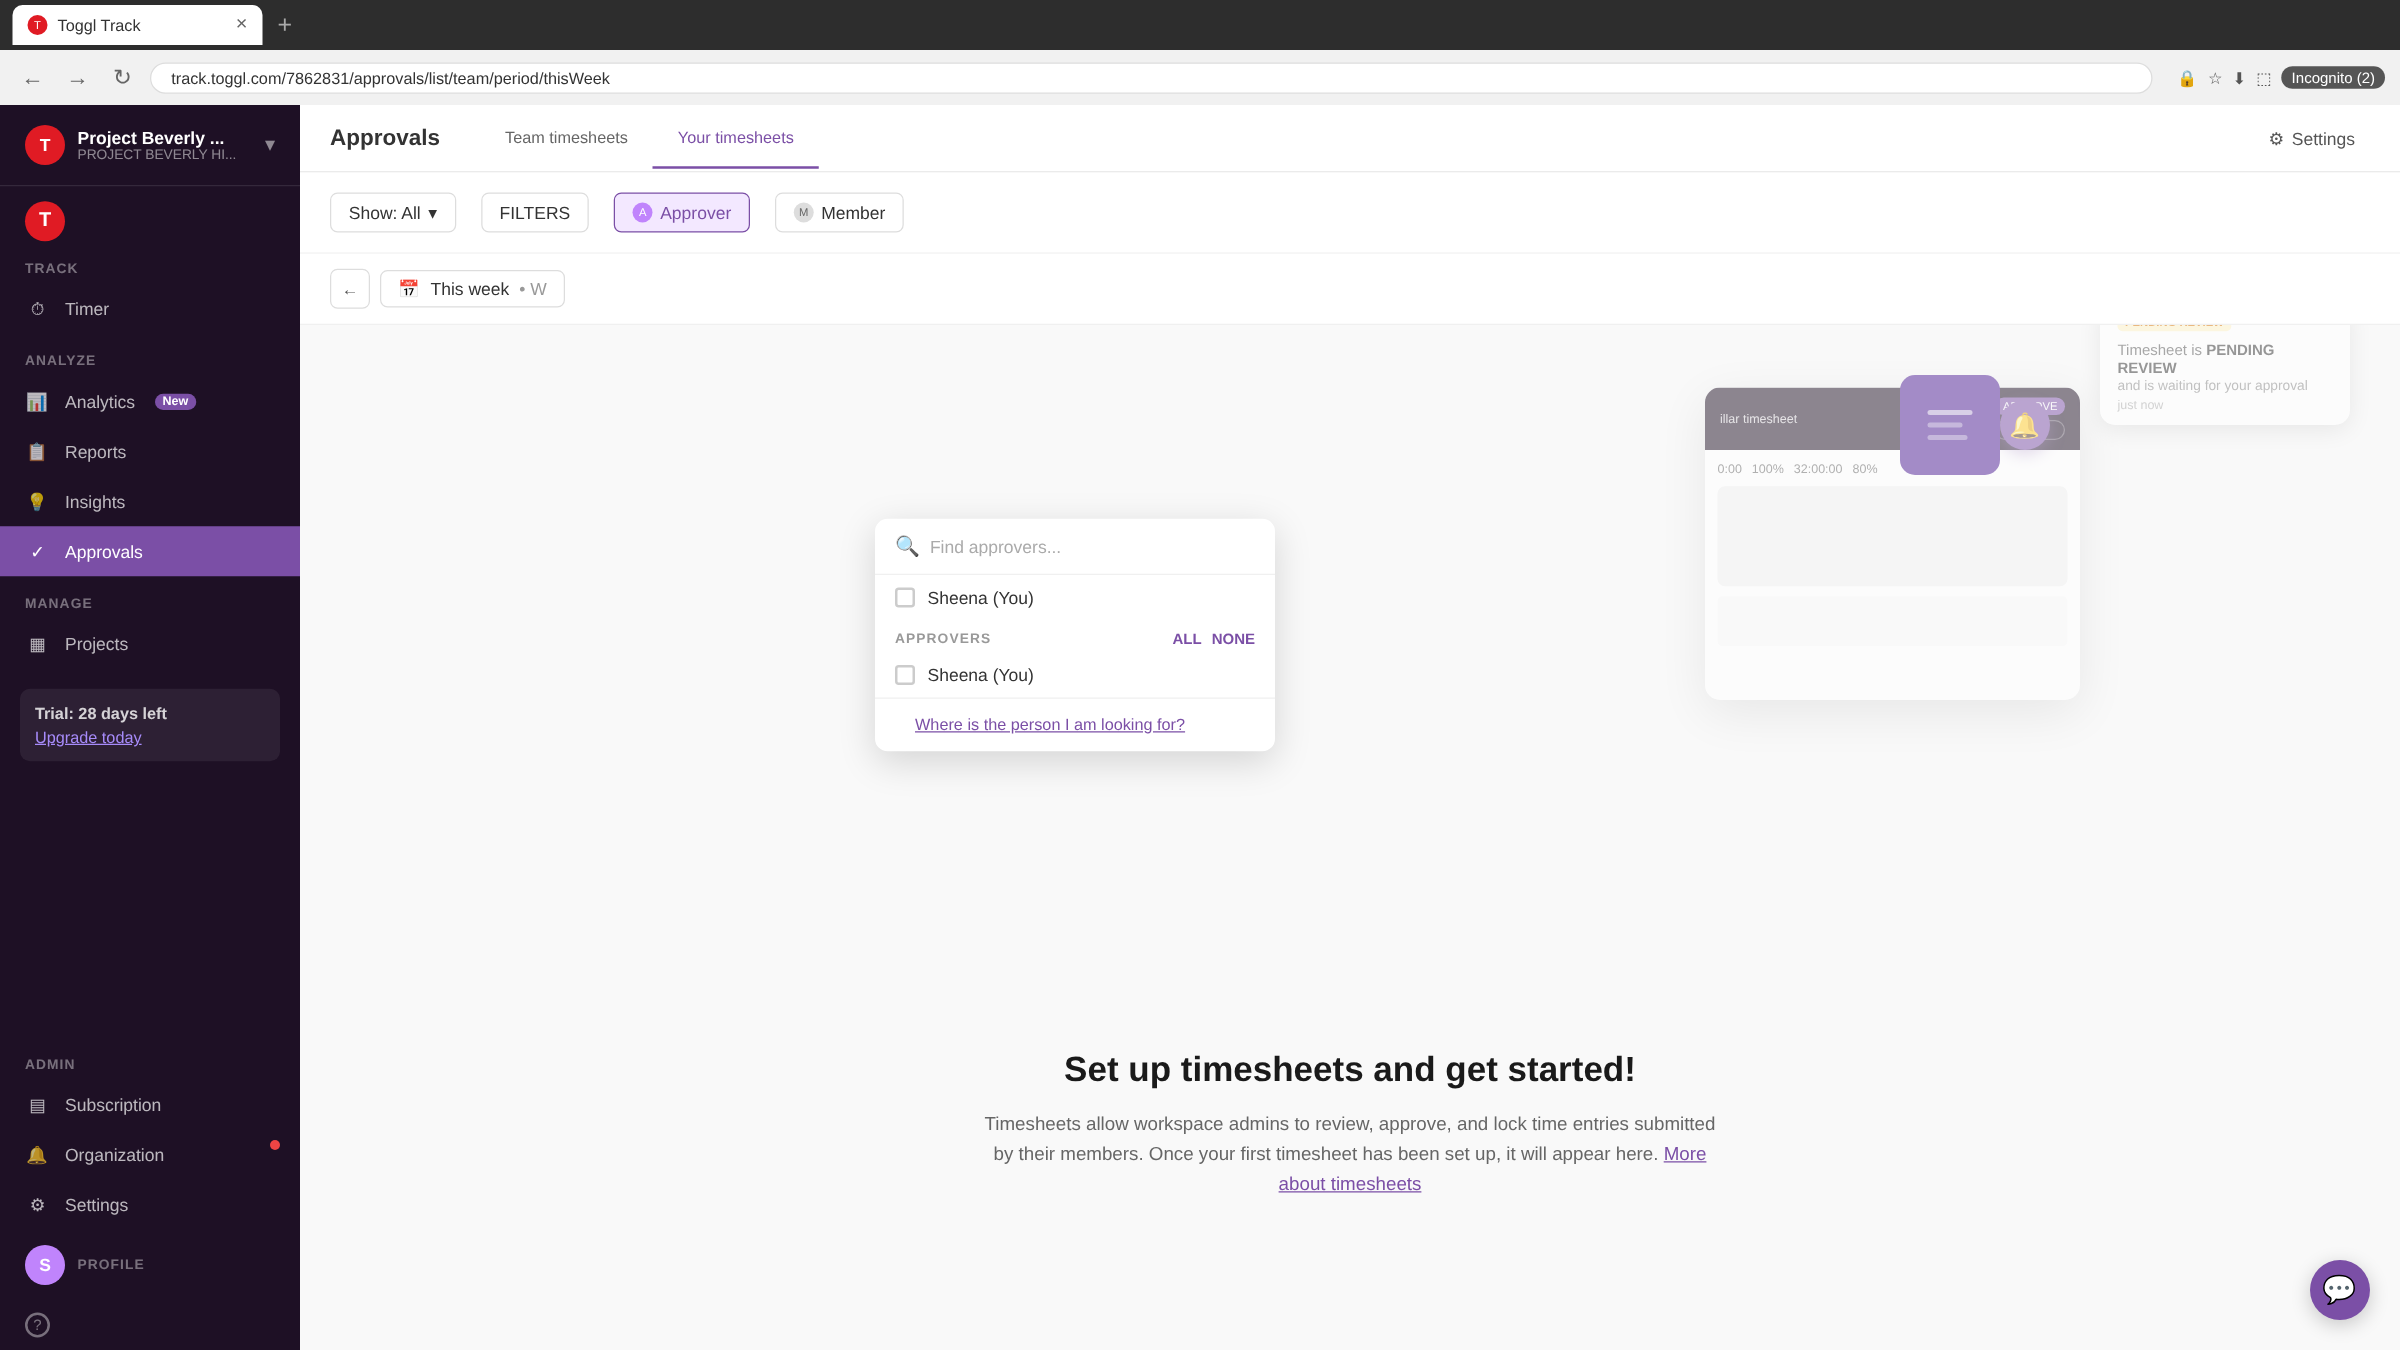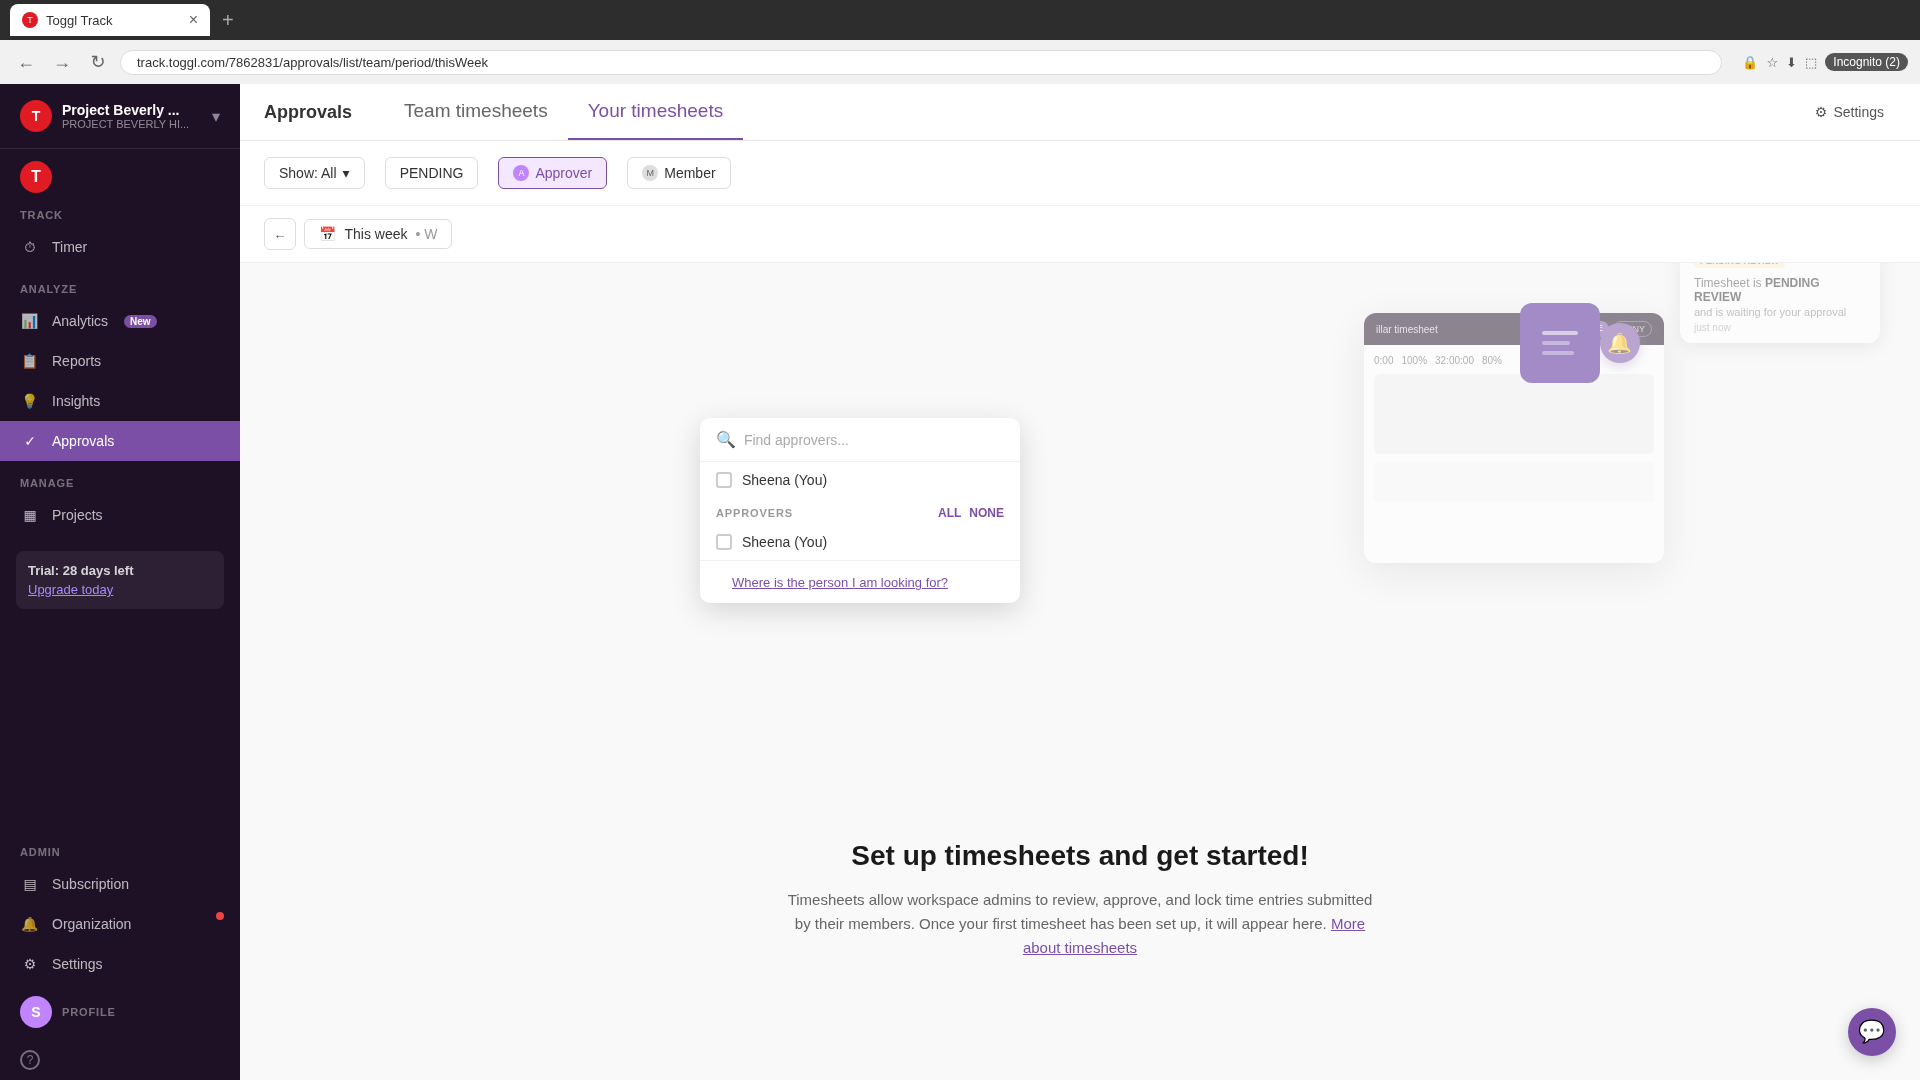--- a/index.html
+++ b/index.html
@@ -44,21 +44,21 @@
     .profile-item { display: flex; align-items: center; gap: 10px; padding: 12px 20px; cursor: pointer; }
     .avatar { width: 32px; height: 32px; background: #c084fc; border-radius: 50%; display: flex; align-items: center; justify-content: center; color: white; font-weight: 700; font-size: 14px; flex-shrink: 0; }
     .notification-dot { width: 8px; height: 8px; background: #ef4444; border-radius: 50%; position: absolute; top: 8px; right: 16px; }
 
     
     .main { flex: 1; background: #f9f9f9; display: flex; flex-direction: column; overflow: hidden; position: relative; }
 
     
     .topbar { background: white; border-bottom: 1px solid #e5e5e5; padding: 0 24px; display: flex; align-items: center; justify-content: space-between; }
     .topbar-tabs { display: flex; gap: 0; }
-    .topbar-tab { padding: 16px 20px; font-size: 19px; color: #666; cursor: pointer; border-bottom: 2px solid transparent; }
+    .topbar-tab { padding: 16px 20px; font-size: 13px; color: #666; cursor: pointer; border-bottom: 2px solid transparent; }
     .topbar-tab.active { color: #7b4fa6; border-bottom-color: #7b4fa6; font-weight: 500; }
     .topbar-title { font-size: 18px; font-weight: 700; color: #333; padding: 16px 0; margin-right: 32px; }
     .settings-btn { display: flex; align-items: center; gap: 6px; color: #555; cursor: pointer; font-size: 14px; padding: 8px 12px; border-radius: 6px; }
 
     
     .filter-bar { padding: 16px 24px; display: flex; align-items: center; gap: 20px; background: white; border-bottom: 1px solid #f0f0f0; }
     .show-btn { border: 1px solid #ddd; background: white; border-radius: 6px; padding: 7px 14px; font-size: 14px; color: #333; cursor: pointer; display: flex; align-items: center; gap: 6px; }
     .filter-btn { border: 1px solid #ddd; background: white; border-radius: 6px; padding: 7px 14px; font-size: 14px; color: #333; cursor: pointer; font-weight: 500; }
     .approver-btn { border: 1px solid #7b4fa6; background: #f3e8ff; border-radius: 6px; padding: 7px 14px; font-size: 14px; color: #7b4fa6; cursor: pointer; display: flex; align-items: center; gap: 6px; font-weight: 500; }
     .member-btn { border: 1px solid #ddd; background: white; border-radius: 6px; padding: 7px 14px; font-size: 14px; color: #333; cursor: pointer; display: flex; align-items: center; gap: 6px; }
@@ -243,21 +243,21 @@
         <span>Settings</span>
       </div>
     </div>
 
     <div class="filter-bar">
       <button class="show-btn">
         <span>Show: All</span>
         <span>▾</span>
       </button>
       <button class="filter-btn">
-        <span>PENDING</span>
+        <span>FILTERS</span>
       </button>
       <button class="approver-btn">
         <span style="width: 16px; height: 16px; border-radius: 50%; background: #c084fc; display: inline-flex; align-items: center; justify-content: center; font-size: 9px; color: white;">A</span>
         <span>Approver</span>
       </button>
       <button class="member-btn">
         <span style="width: 16px; height: 16px; border-radius: 50%; background: #ddd; display: inline-flex; align-items: center; justify-content: center; font-size: 9px; color: #666;">M</span>
         <span>Member</span>
       </button>
     </div>
@@ -272,21 +272,21 @@
     </div>
 
     <div class="content-area">
       <div style="display: flex; flex-direction: column; align-items: center; justify-content: flex-end; height: 100%; padding-bottom: 80px; position: relative;">
 
         <div style="position: absolute; right: 200px; top: 20px; opacity: 0.5;">
 
           <div class="preview-timesheet">
             <div class="timesheet-header">
               <span style="color: rgba(255,255,255,0.8); font-size: 10px;">illar timesheet</span>
-              <div style="display: flex; gap: 4px; margin-left: auto;">
+              <div style="display: flex; gap: 4px; margin-left: auto; flex-direction: column;">
                 <span class="timesheet-badge">APPROVE</span>
                 <span class="timesheet-badge-outline">DENY</span>
               </div>
             </div>
             <div class="timesheet-body">
               <div class="timesheet-stats">
                 <span>0:00</span>
                   <span>100%</span>
                   <span>32:00:00</span>
                   <span>80%</span>

